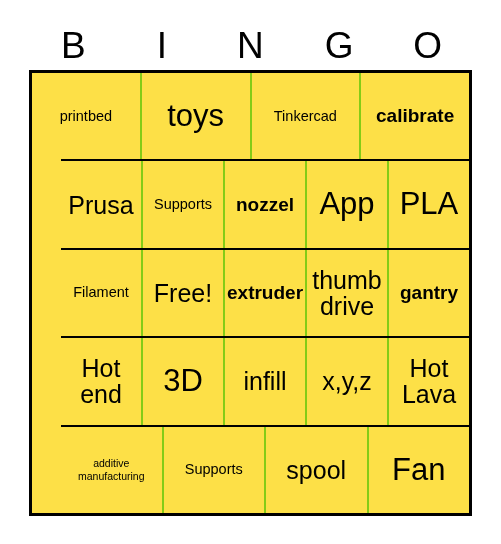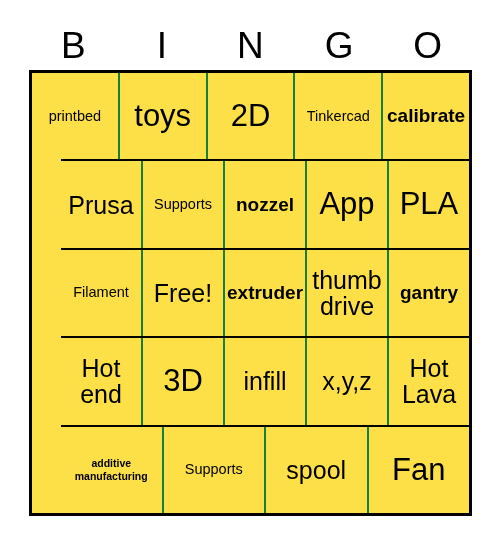--- a/index.html
+++ b/index.html
@@ -69,31 +69,31 @@
     min-width: 0;
     display: flex;
     align-items: center;
     justify-content: center;
     text-align: center;
     padding: 1px 2px;
     box-sizing: border-box;
     overflow: hidden;
   }
   .bingo-cell + .bingo-cell {
-    border-left: 2px solid #15803d;
+    border-left: 2px solid #84cc16;
   }
   .cell-text {
     display: block;
     width: 100%;
     line-height: 1.04;
     word-break: normal;
     white-space: pre-line;
   }
   
-  .cell-text[data-size="xs"]  { font-size: 10.5px; line-height: 1.18; font-weight: bold; }
+  .cell-text[data-size="xs"]  { font-size: 10.5px; line-height: 1.18; }
   .cell-text[data-size="sm"]  { font-size: 14.5px; }
   .cell-text[data-size="md"]  { font-size: 19px; font-weight: bold; }
   .cell-text[data-size="lg"]  { font-size: 25px; }
   .cell-text[data-size="xl"]  { font-size: 31px; }
 </style>
 </head>
 <body>
 
 <div id="card">
 
@@ -108,23 +108,20 @@
   <div id="grid">
 
     <div class="bingo-row">
       <div class="bingo-cell">
           <span class="cell-text" data-size="sm">printbed</span>
         </div>
       <div class="bingo-cell">
           <span class="cell-text" data-size="xl">toys</span>
         </div>
       <div class="bingo-cell">
-          <span class="cell-text" data-size="xl">2D</span>
-        </div>
-      <div class="bingo-cell">
           <span class="cell-text" data-size="sm">Tinkercad</span>
         </div>
       <div class="bingo-cell">
           <span class="cell-text" data-size="md">calibrate</span>
         </div>
     </div>
 
     <div class="bingo-row">
       <div class="bingo-cell">
           <span class="cell-text" data-size="lg">Prusa</span>

